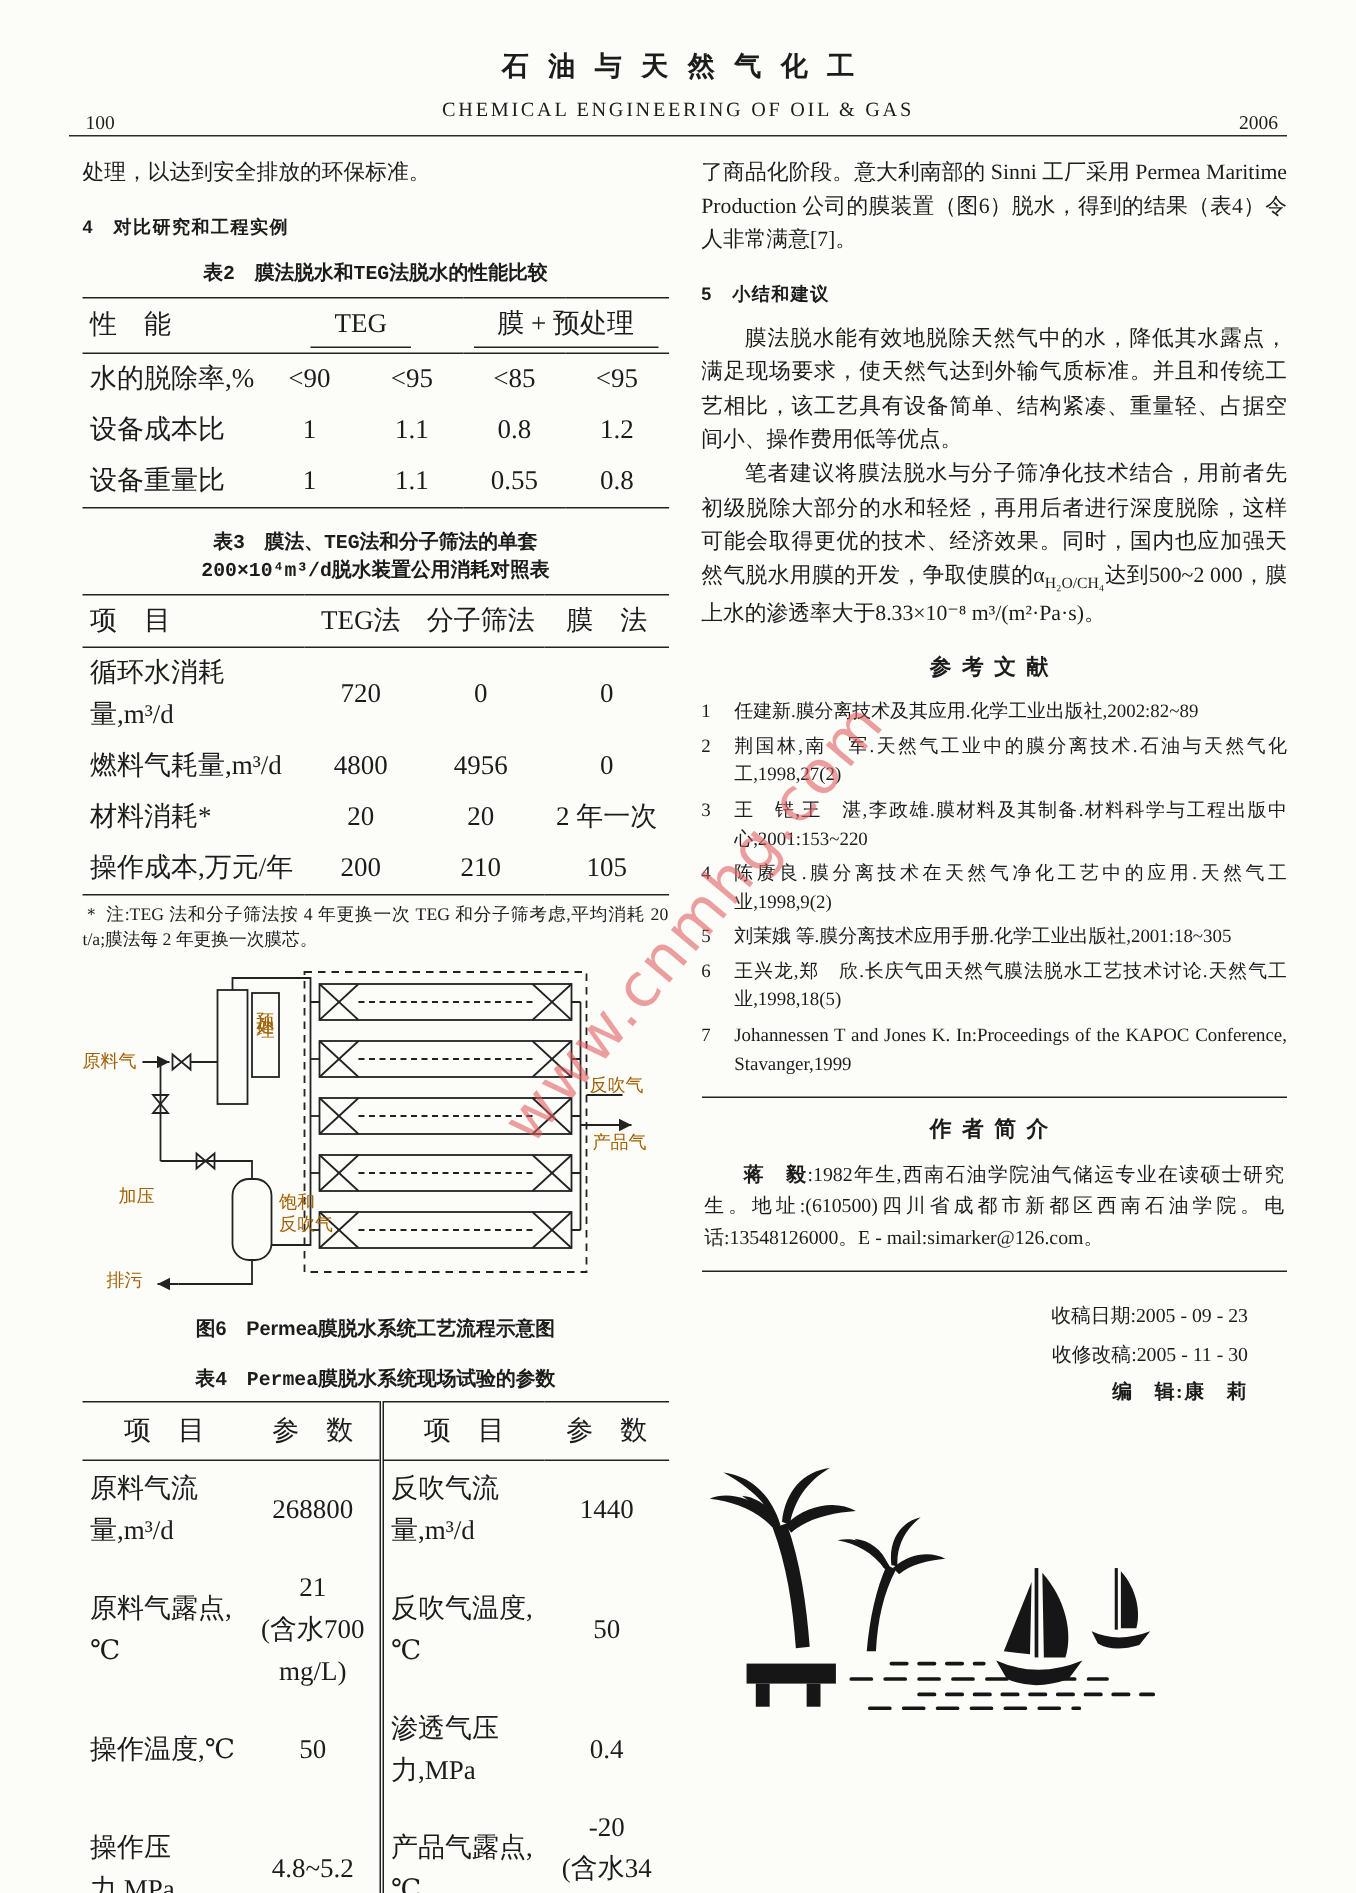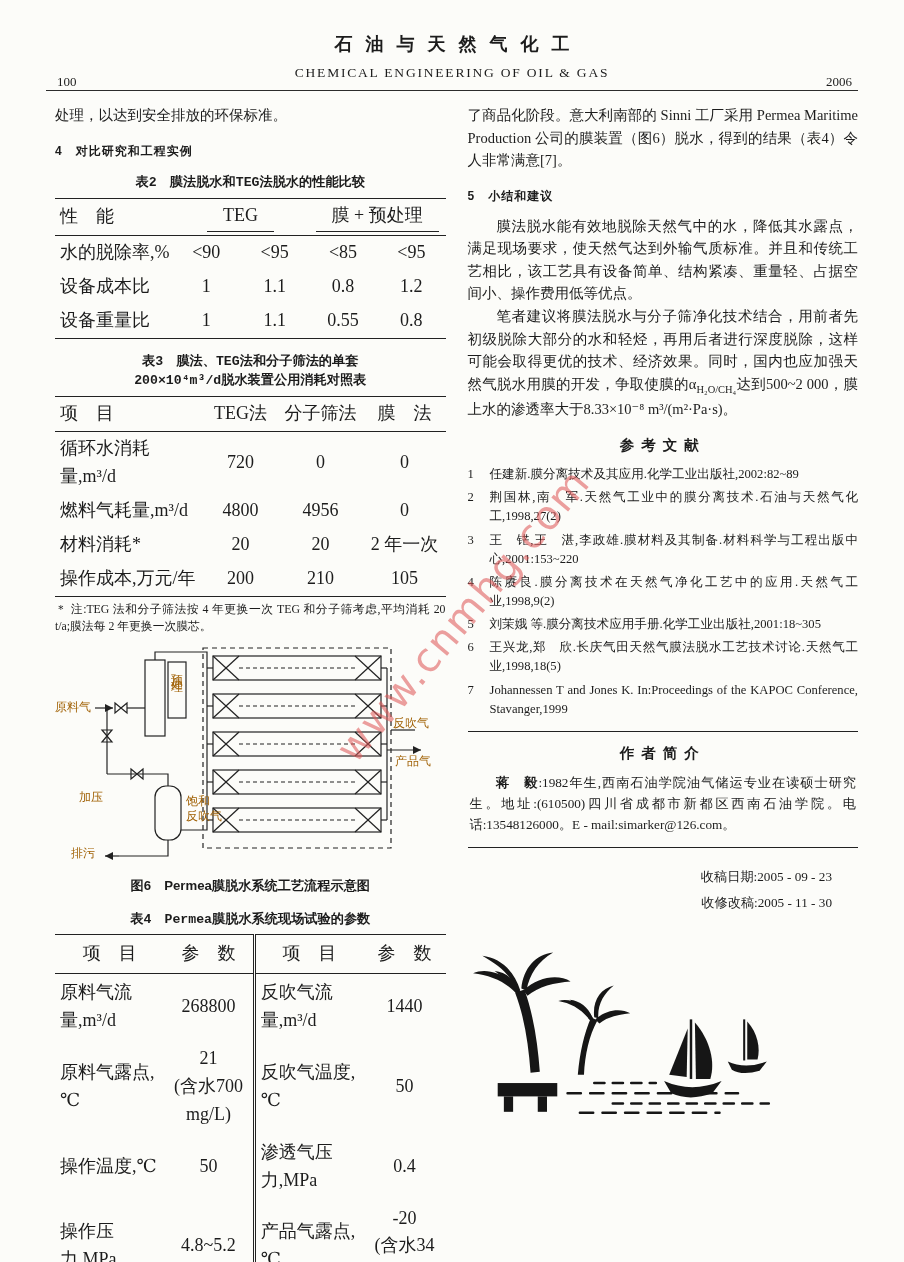--- a/index.html
+++ b/index.html
@@ -375,20 +375,21 @@
       </div>
 
       <div class="author-box">
         <div class="center-h" style="margin:4px 0 7px 0;">作者简介</div>
         <p class="author-bio"><b>蒋　毅</b><span>:1982年生,西南石油学院油气储运专业在读硕士研究生。地址:(610500)四川省成都市新都区西南石油学院。电话:13548126000。E - mail:simarker@126.com。</span></p>
       </div>
 
       <div class="dates">
         <div>收稿日期:2005 - 09 - 23</div>
         <div>收修改稿:2005 - 11 - 30</div>
+        <div class="ed">编　辑:康　莉</div>
       </div>
 
       
       <svg class="illu" viewBox="0 0 300 185">
         <g fill="#161616" stroke="none">
 
           <path d="M60,140 C58,112 54,86 45,62 L54,59 C63,84 67,112 69,139 Z"></path>
 
           <path d="M50,61 C38,44 18,37 4,43 C21,45 36,51 47,64 Z"></path>
           <path d="M50,60 C44,40 30,28 13,26 C29,35 41,45 48,61 Z"></path>

